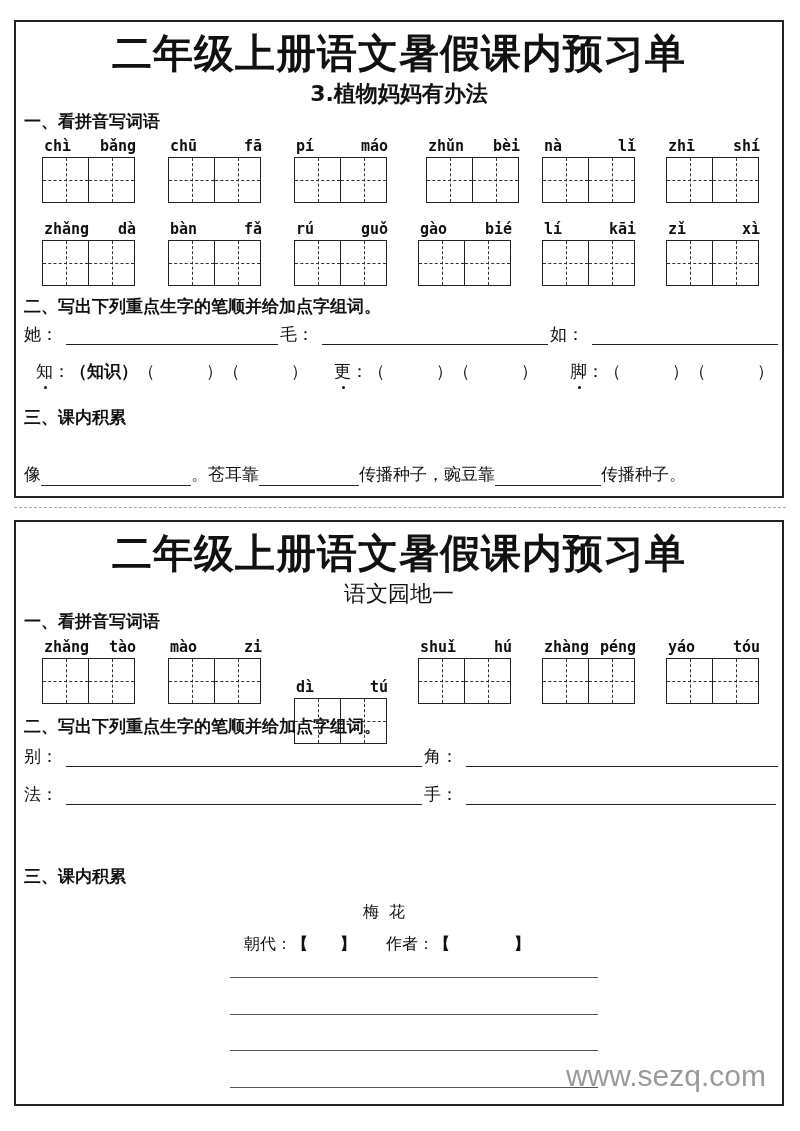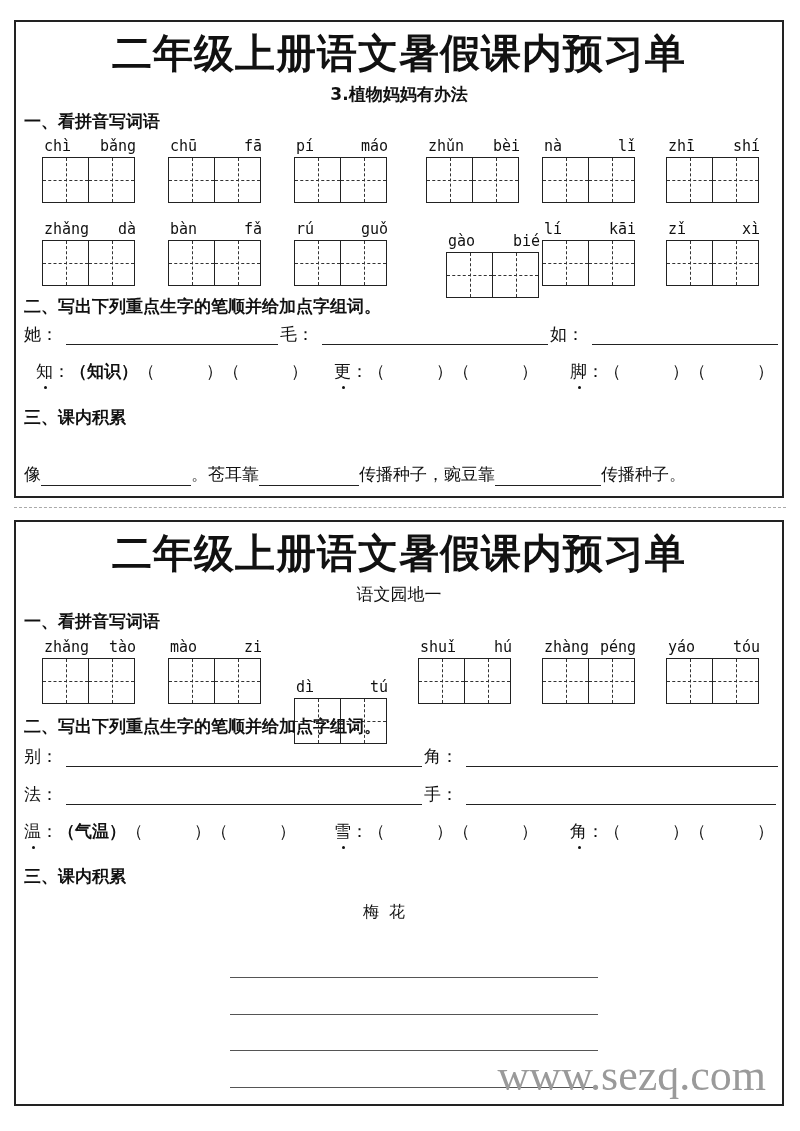--- a/index.html
+++ b/index.html
@@ -2,39 +2,39 @@
 <html><head>
 <meta charset="utf-8">
 <style>
   html,body{margin:0;padding:0;background:#fff;}
   body{width:800px;height:1131px;position:relative;overflow:hidden;font-family:"DejaVu Serif",serif;color:#111;}
   .sheet{position:absolute;left:14px;width:770px;border:2px solid #222;box-sizing:border-box;}
   #sheet1{top:20px;height:478px;}
   #sheet2{top:520px;height:586px;}
   .sep{position:absolute;left:14px;width:772px;top:507px;border-top:1px dashed #aaa;height:0;}
   .title{position:absolute;left:0;right:0;top:6px;text-align:center;font-family:"DejaVu Serif",serif;font-weight:bold;font-size:40px;letter-spacing:1px;line-height:50px;}
-  .subtitle{position:absolute;left:0;right:0;top:60px;text-align:center;font-family:"DejaVu Sans",sans-serif;font-weight:bold;font-size:17px;line-height:24px;}
+  .subtitle{position:absolute;left:0;right:0;top:60px;text-align:center;font-family:"DejaVu Sans",sans-serif;font-weight:bold;font-size:22px;line-height:24px;}
   .sec-h{position:absolute;left:8px;font-family:"DejaVu Sans",sans-serif;font-weight:bold;font-size:17px;line-height:22px;}
   .pair{position:absolute;width:96px;}
-  .py{display:flex;justify-content:space-between;font-family:"DejaVu Sans Mono",monospace;font-size:15px;line-height:18px;height:20px;padding:0 2px;}
+  .py{display:flex;justify-content:space-between;font-family:"DejaVu Sans Mono",monospace;font-size:15px;line-height:18px;height:20px;padding:0 2px;font-weight:bold;}
   .py span{display:block;}
   .grid{display:flex;width:93px;height:46px;border:1.5px solid #222;box-sizing:border-box;}
   .cell{flex:1;position:relative;box-sizing:border-box;}
   .cell+.cell{border-left:1.5px solid #222;}
   .cell:before{content:"";position:absolute;left:50%;top:0;bottom:0;border-left:1px dashed #333;}
   .cell:after{content:"";position:absolute;top:50%;left:0;right:0;border-top:1px dashed #333;}
   .row{position:absolute;left:8px;right:8px;font-size:17px;line-height:24px;white-space:nowrap;}
   .lbl{position:absolute;}
   .line{position:absolute;border-bottom:1.5px solid #222;height:0;}
   .dot{position:relative;display:inline-block;}
   .dot:after{content:"";position:absolute;left:50%;bottom:-6px;width:3px;height:3px;margin-left:-1px;background:#111;border-radius:50%;}
   .bold{font-weight:bold;}
   .blank{display:inline-block;border-bottom:1.5px solid #222;height:18px;vertical-align:bottom;}
   .poem-title{position:absolute;left:0;right:0;text-align:center;font-size:16px;letter-spacing:10px;}
-  .watermark{position:absolute;right:16px;bottom:8px;font-family:Liberation Serif, serif;font-size:44px;color:#9a9a9a;line-height:40px;}
+  .watermark{position:absolute;right:16px;bottom:8px;font-family:Liberation Sans, sans-serif;font-size:30px;color:#9a9a9a;line-height:40px;}
 </style>
 </head>
 <body>
 
 <div class="sheet" id="sheet1">
   <div class="title">二年级上册语文暑假课内预习单</div>
   <div class="subtitle">3.植物妈妈有办法</div>
 
   <div class="sec-h" style="top:88px">一、看拼音写词语</div>
 
@@ -122,21 +122,21 @@
       <div class="pair" style="left: 278px; top: 198px; text-align: right;">
         <div class="py">
           <span>rú</span>
           <span>guǒ</span>
         </div>
         <div class="grid">
           <div class="cell"></div>
           <div class="cell"></div>
         </div>
       </div>
-      <div class="pair" style="left: 402px; top: 210px; margin-left: 28px;">
+      <div class="pair" style="left: 402px; top: 198px;">
         <div class="py">
           <span>gào</span>
           <span>bié</span>
         </div>
         <div class="grid">
           <div class="cell"></div>
           <div class="cell"></div>
         </div>
       </div>
       <div class="pair" style="left: 526px; top: 198px;">
@@ -263,28 +263,26 @@
     <span class="lbl" style="left:400px">角：</span>
     <span class="line" style="left:442px;width:312px;top:22px"></span>
   </div>
   <div class="row" style="top:260px;height:26px">
     <span class="lbl" style="left:0">法：</span>
     <span class="line" style="left:42px;width:356px;top:22px"></span>
     <span class="lbl" style="left:400px">手：</span>
     <span class="line" style="left:442px;width:310px;top:22px"></span>
   </div>
 
-  <div class="row" style="top:297px;height:26px">
-    <span class="lbl" style="left:0"><span class="dot">温</span><span>：</span><span class="bold">（气温）</span><span>（　　　）</span><span>（　　　）</span></span>
-    <span class="lbl" style="left:310px"><span class="dot">雪</span><span>：</span><span>（　　　）</span><span>（　　　）</span></span>
-    <span class="lbl" style="left:546px"><span class="dot">角</span><span>：</span><span>（　　　）</span><span>（　　　）</span></span>
-  </div>
 
   <div class="sec-h" style="top:343px">三、课内积累</div>
 
   <div class="poem-title" style="top:380px;left:-20px">梅花</div>
+  <div class="row" style="top:410px;left:228px;font-size:16px">
+    <span>朝代：</span><span class="bold">【　　】</span><span style="display:inline-block;width:30px"></span><span>作者：</span><span class="bold">【　　　　】</span>
+  </div>
   <div class="line" style="left:214px;width:368px;top:455px;border-bottom-color:#555"></div>
   <div class="line" style="left:214px;width:368px;top:492px;border-bottom-color:#555"></div>
   <div class="line" style="left:214px;width:368px;top:528px;border-bottom-color:#555"></div>
   <div class="line" style="left:214px;width:368px;top:565px;border-bottom-color:#555"></div>
 
   <div class="watermark">www.sezq.com</div>
 </div>
 
 </body></html>

